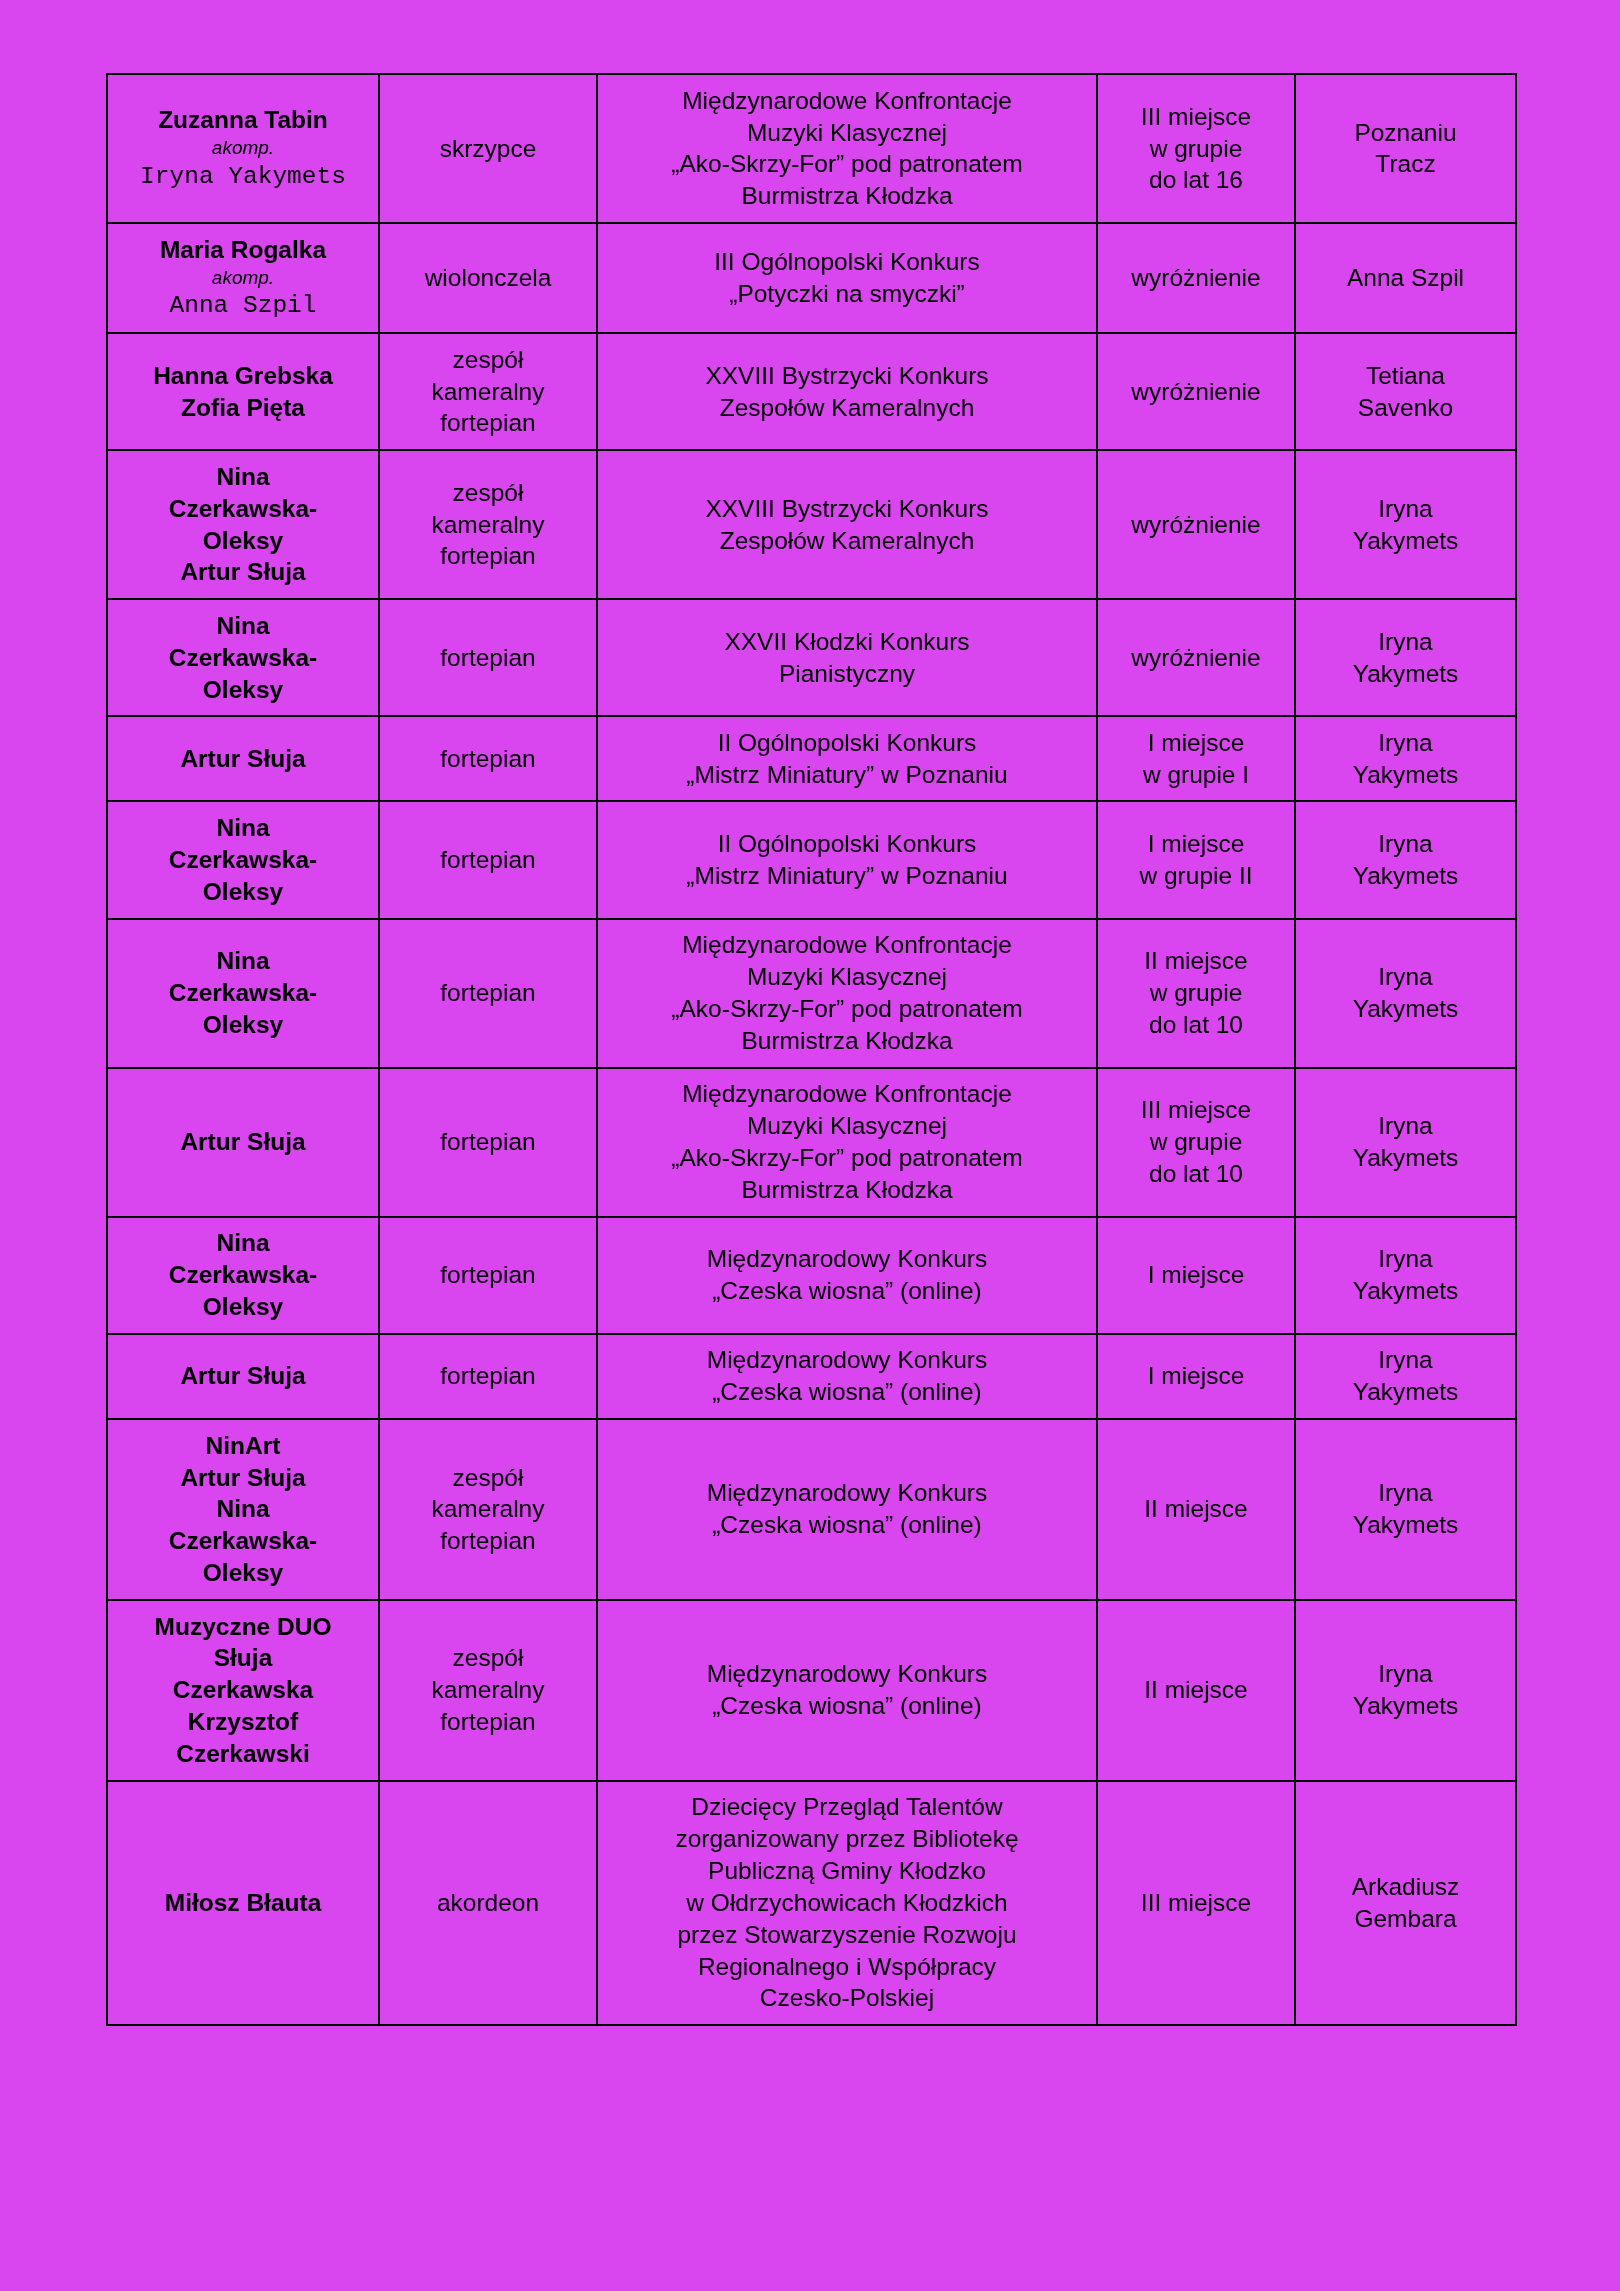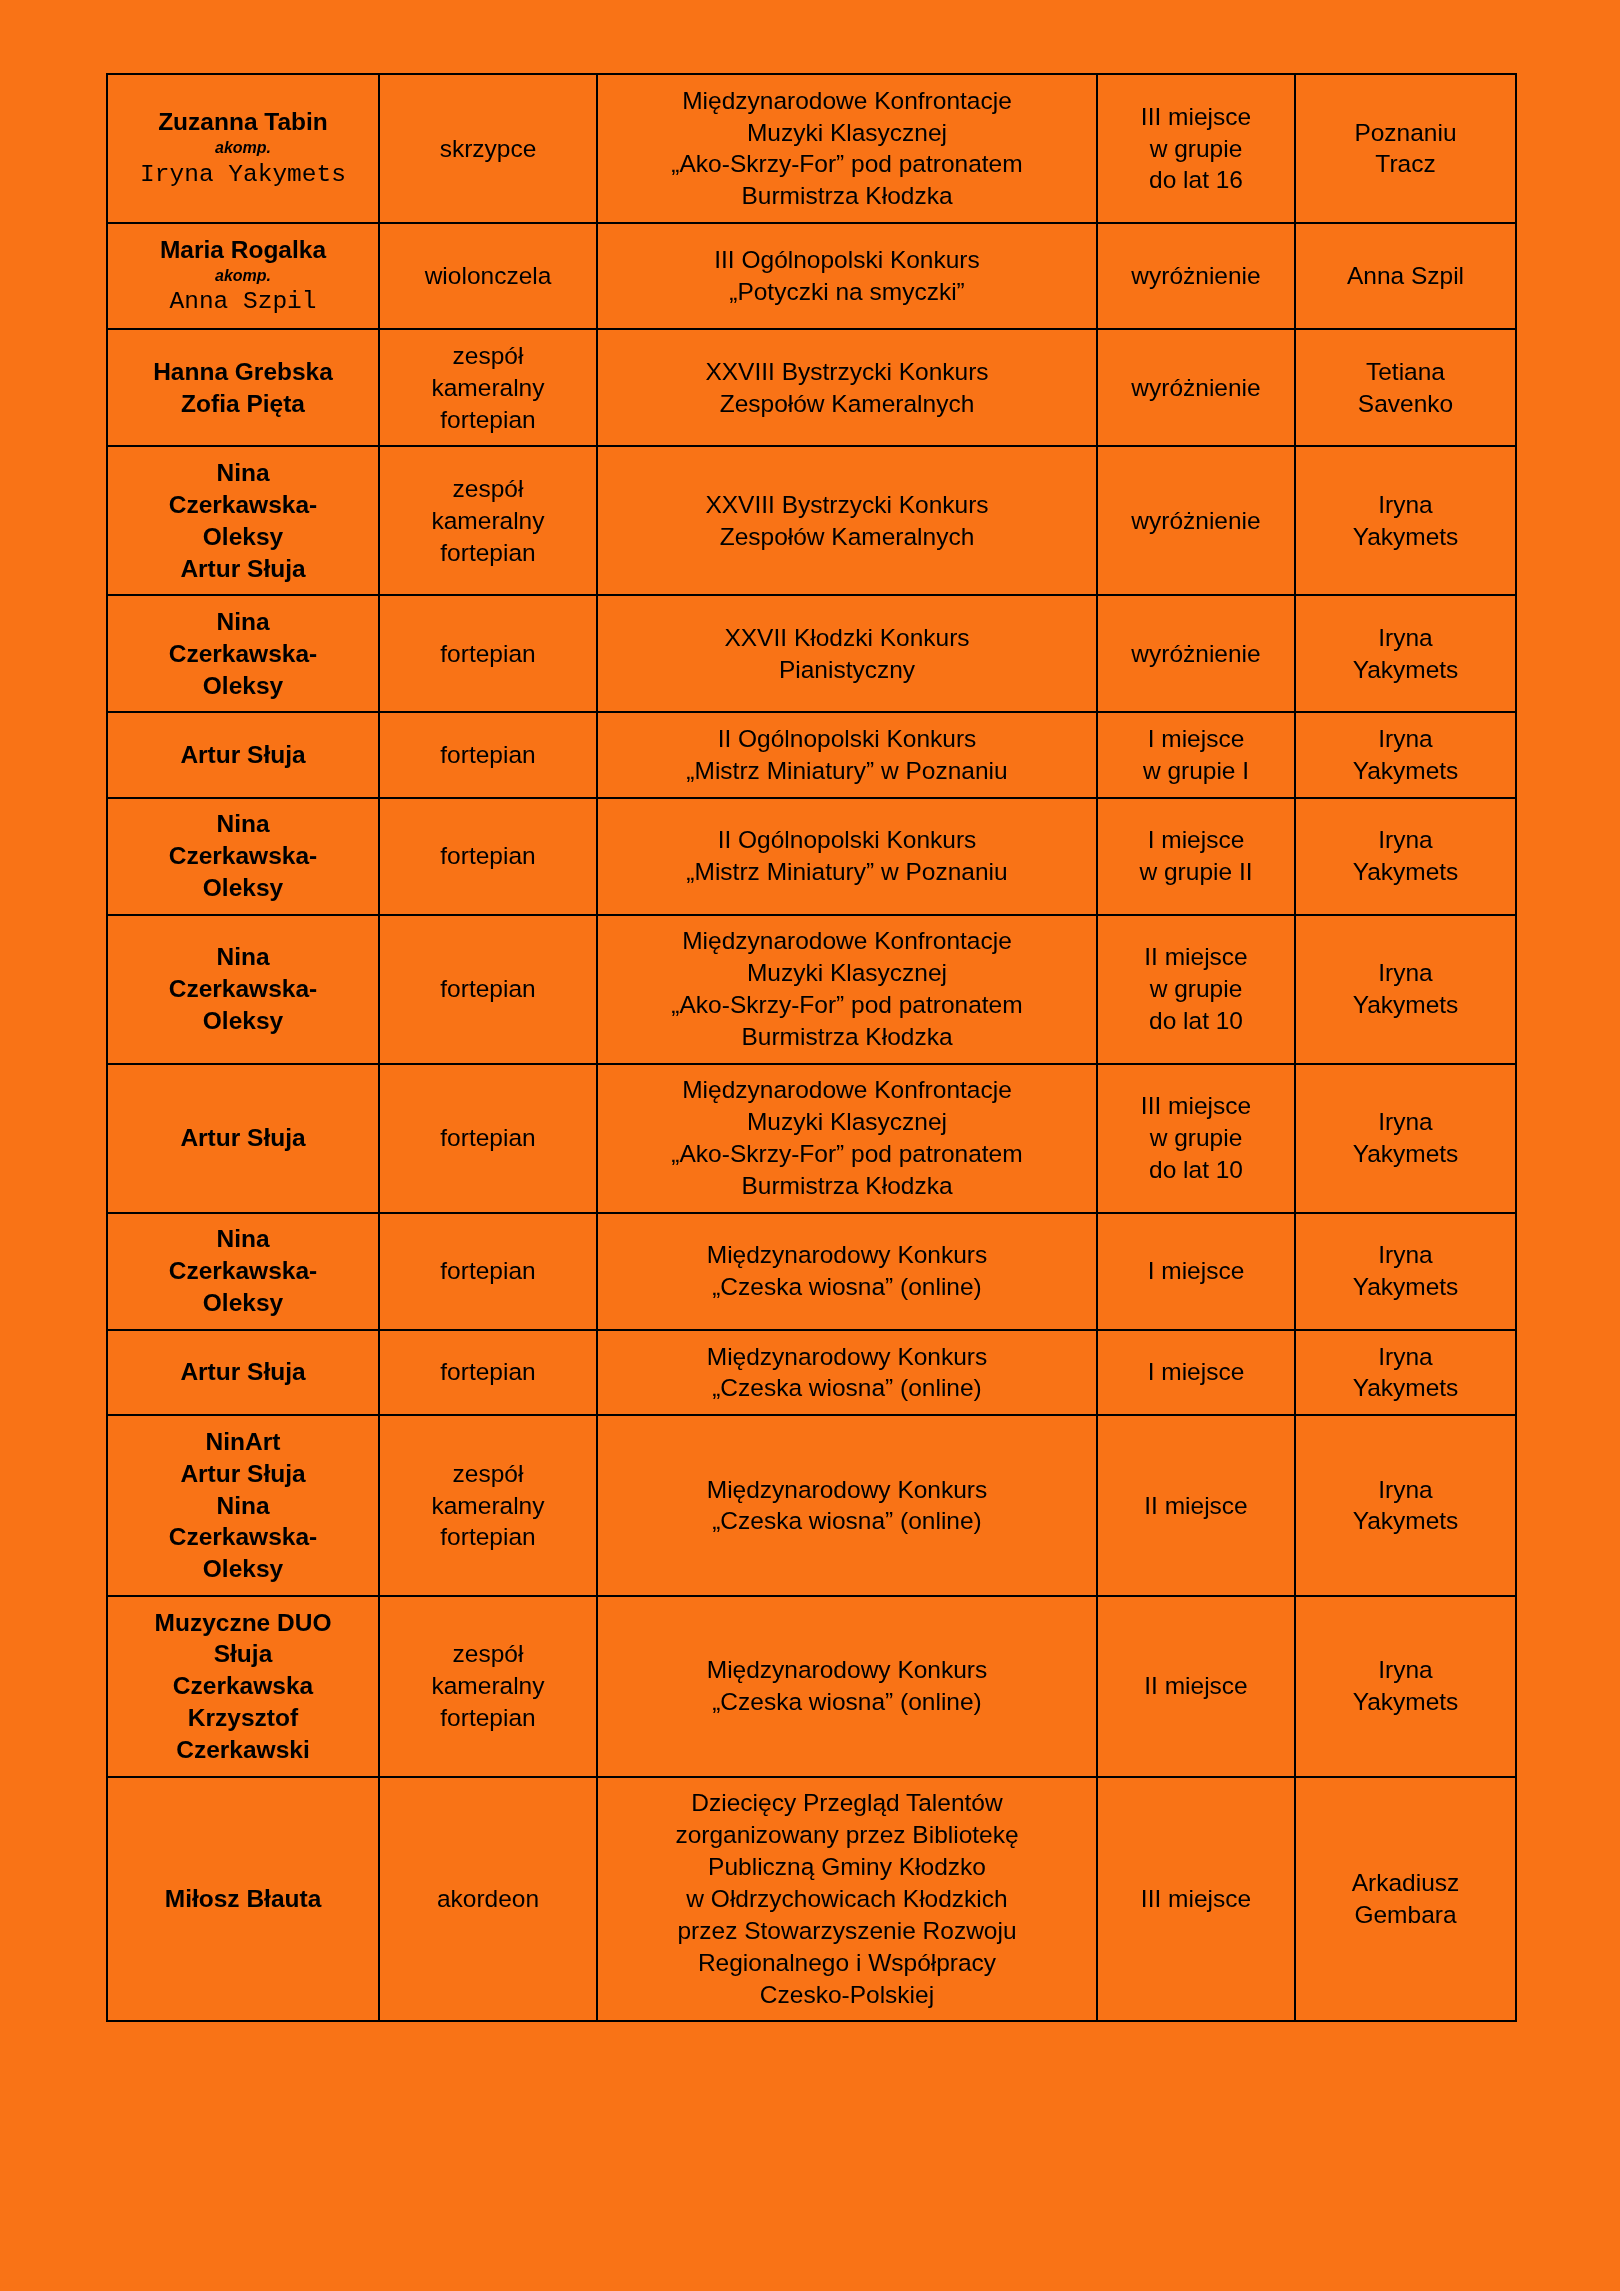--- a/index.html
+++ b/index.html
@@ -11,21 +11,21 @@
     width: 1620px;
     min-height: 2292px;
     font-family: "Liberation Sans", sans-serif;
     color: #000000;
   }
   .page {
     box-sizing: border-box;
     width: 1620px;
     min-height: 2292px;
     padding: 73px 106px 59px 106px;
-    background: #f97316;
+    background: #d946ef;
   }
   table.results {
     border-collapse: collapse;
     width: 1408px;
     table-layout: fixed;
   }
   table.results td {
     border: 2px solid #000000;
     vertical-align: middle;
     text-align: center;
@@ -38,22 +38,22 @@
   col.c-instr  { width: 218px; }
   col.c-comp   { width: 500px; }
   col.c-place  { width: 198px; }
   col.c-teach  { width: 221px; }
 
   .name-main {
     font-weight: bold;
   }
   .akomp {
     font-style: italic;
-    font-size: 16px;
-    font-weight: bold;
+    font-size: 19px;
+    font-weight: normal;
     display: block;
   }
   .akomp-name {
     font-weight: normal;
     display: block;
     font-family: Liberation Mono, monospace;
   }
   .lines span {
     display: block;
   }

